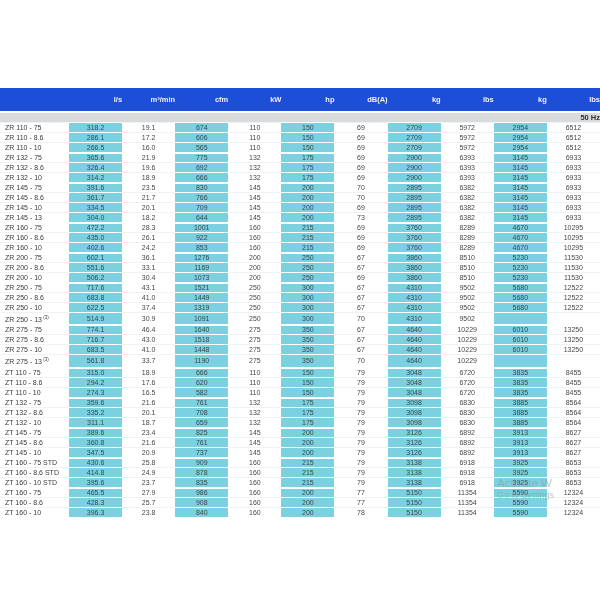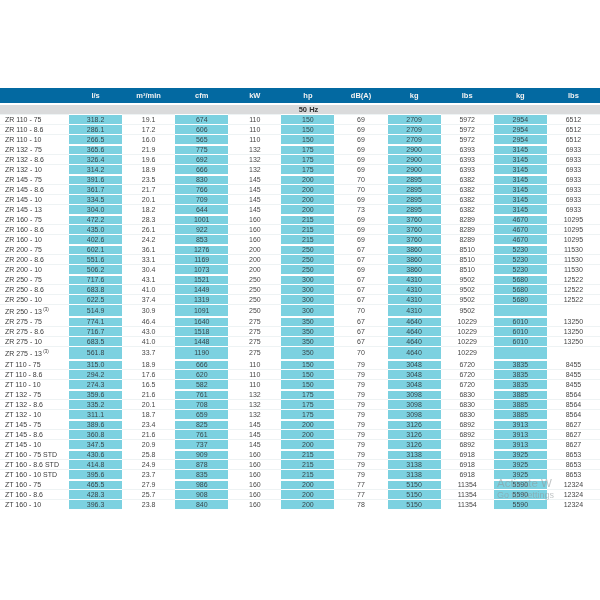--- a/index.html
+++ b/index.html
@@ -13,38 +13,38 @@
   .page { position: absolute; inset: 0; background: #ffffff; }
 
   table.spec {
     position: absolute;
     top: 88px; left: 0;
     width: 600px;
     border-collapse: collapse;
     table-layout: fixed;
   }
   thead th {
-    background: #0369a1;
+    background: #1d4ed8;
     color: #f2f2f2;
     font-size: 7.5px;
     font-weight: bold;
-    height: 16px;
-    text-align: center;
+    height: 24px;
+    text-align: right;
     vertical-align: middle;
     border-bottom: 2px solid #ffffff;
   }
   tr.section td {
     background: #dadbdc;
     color: #2f2f2f;
     font-size: 7.5px;
     font-weight: bold;
     height: 9px;
     line-height: 9px;
     padding-left: 17px;
-    text-align: center;
+    text-align: right;
   }
   tbody td {
     font-size: 7px;
     color: #474747;
     height: 9px;
     line-height: 9px;
     text-align: center;
     vertical-align: middle;
     white-space: nowrap;
     overflow: hidden;

